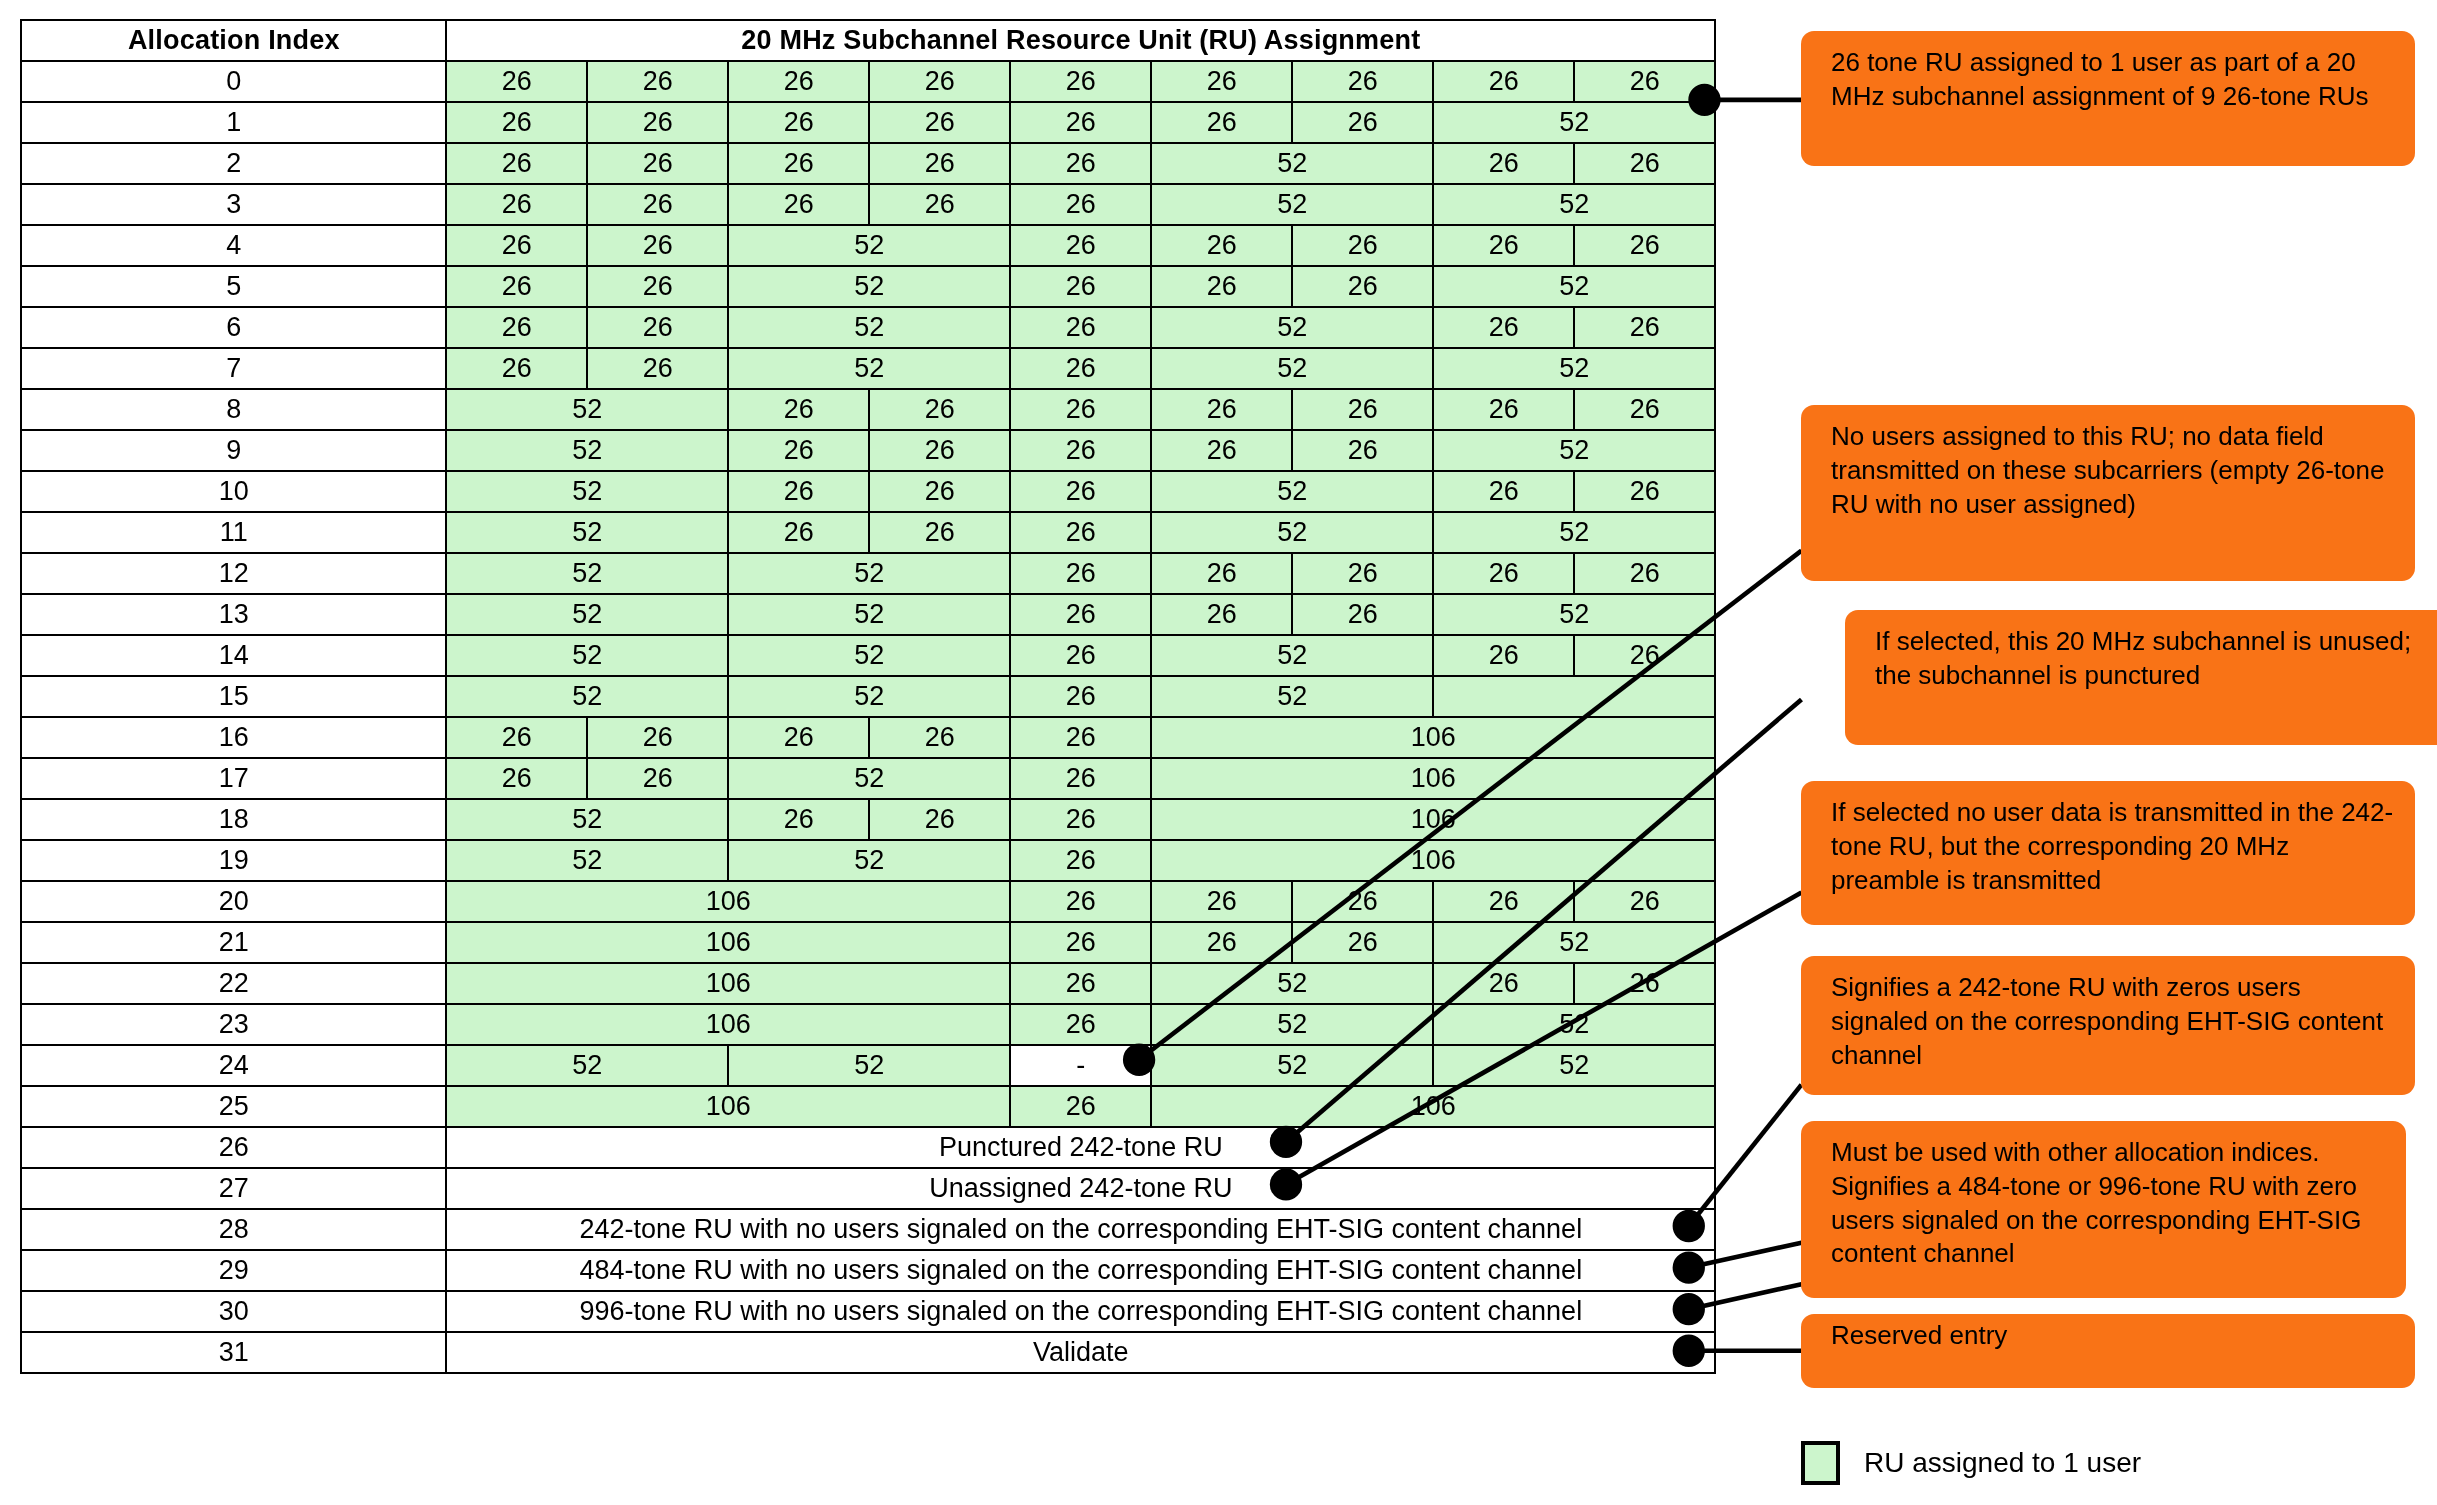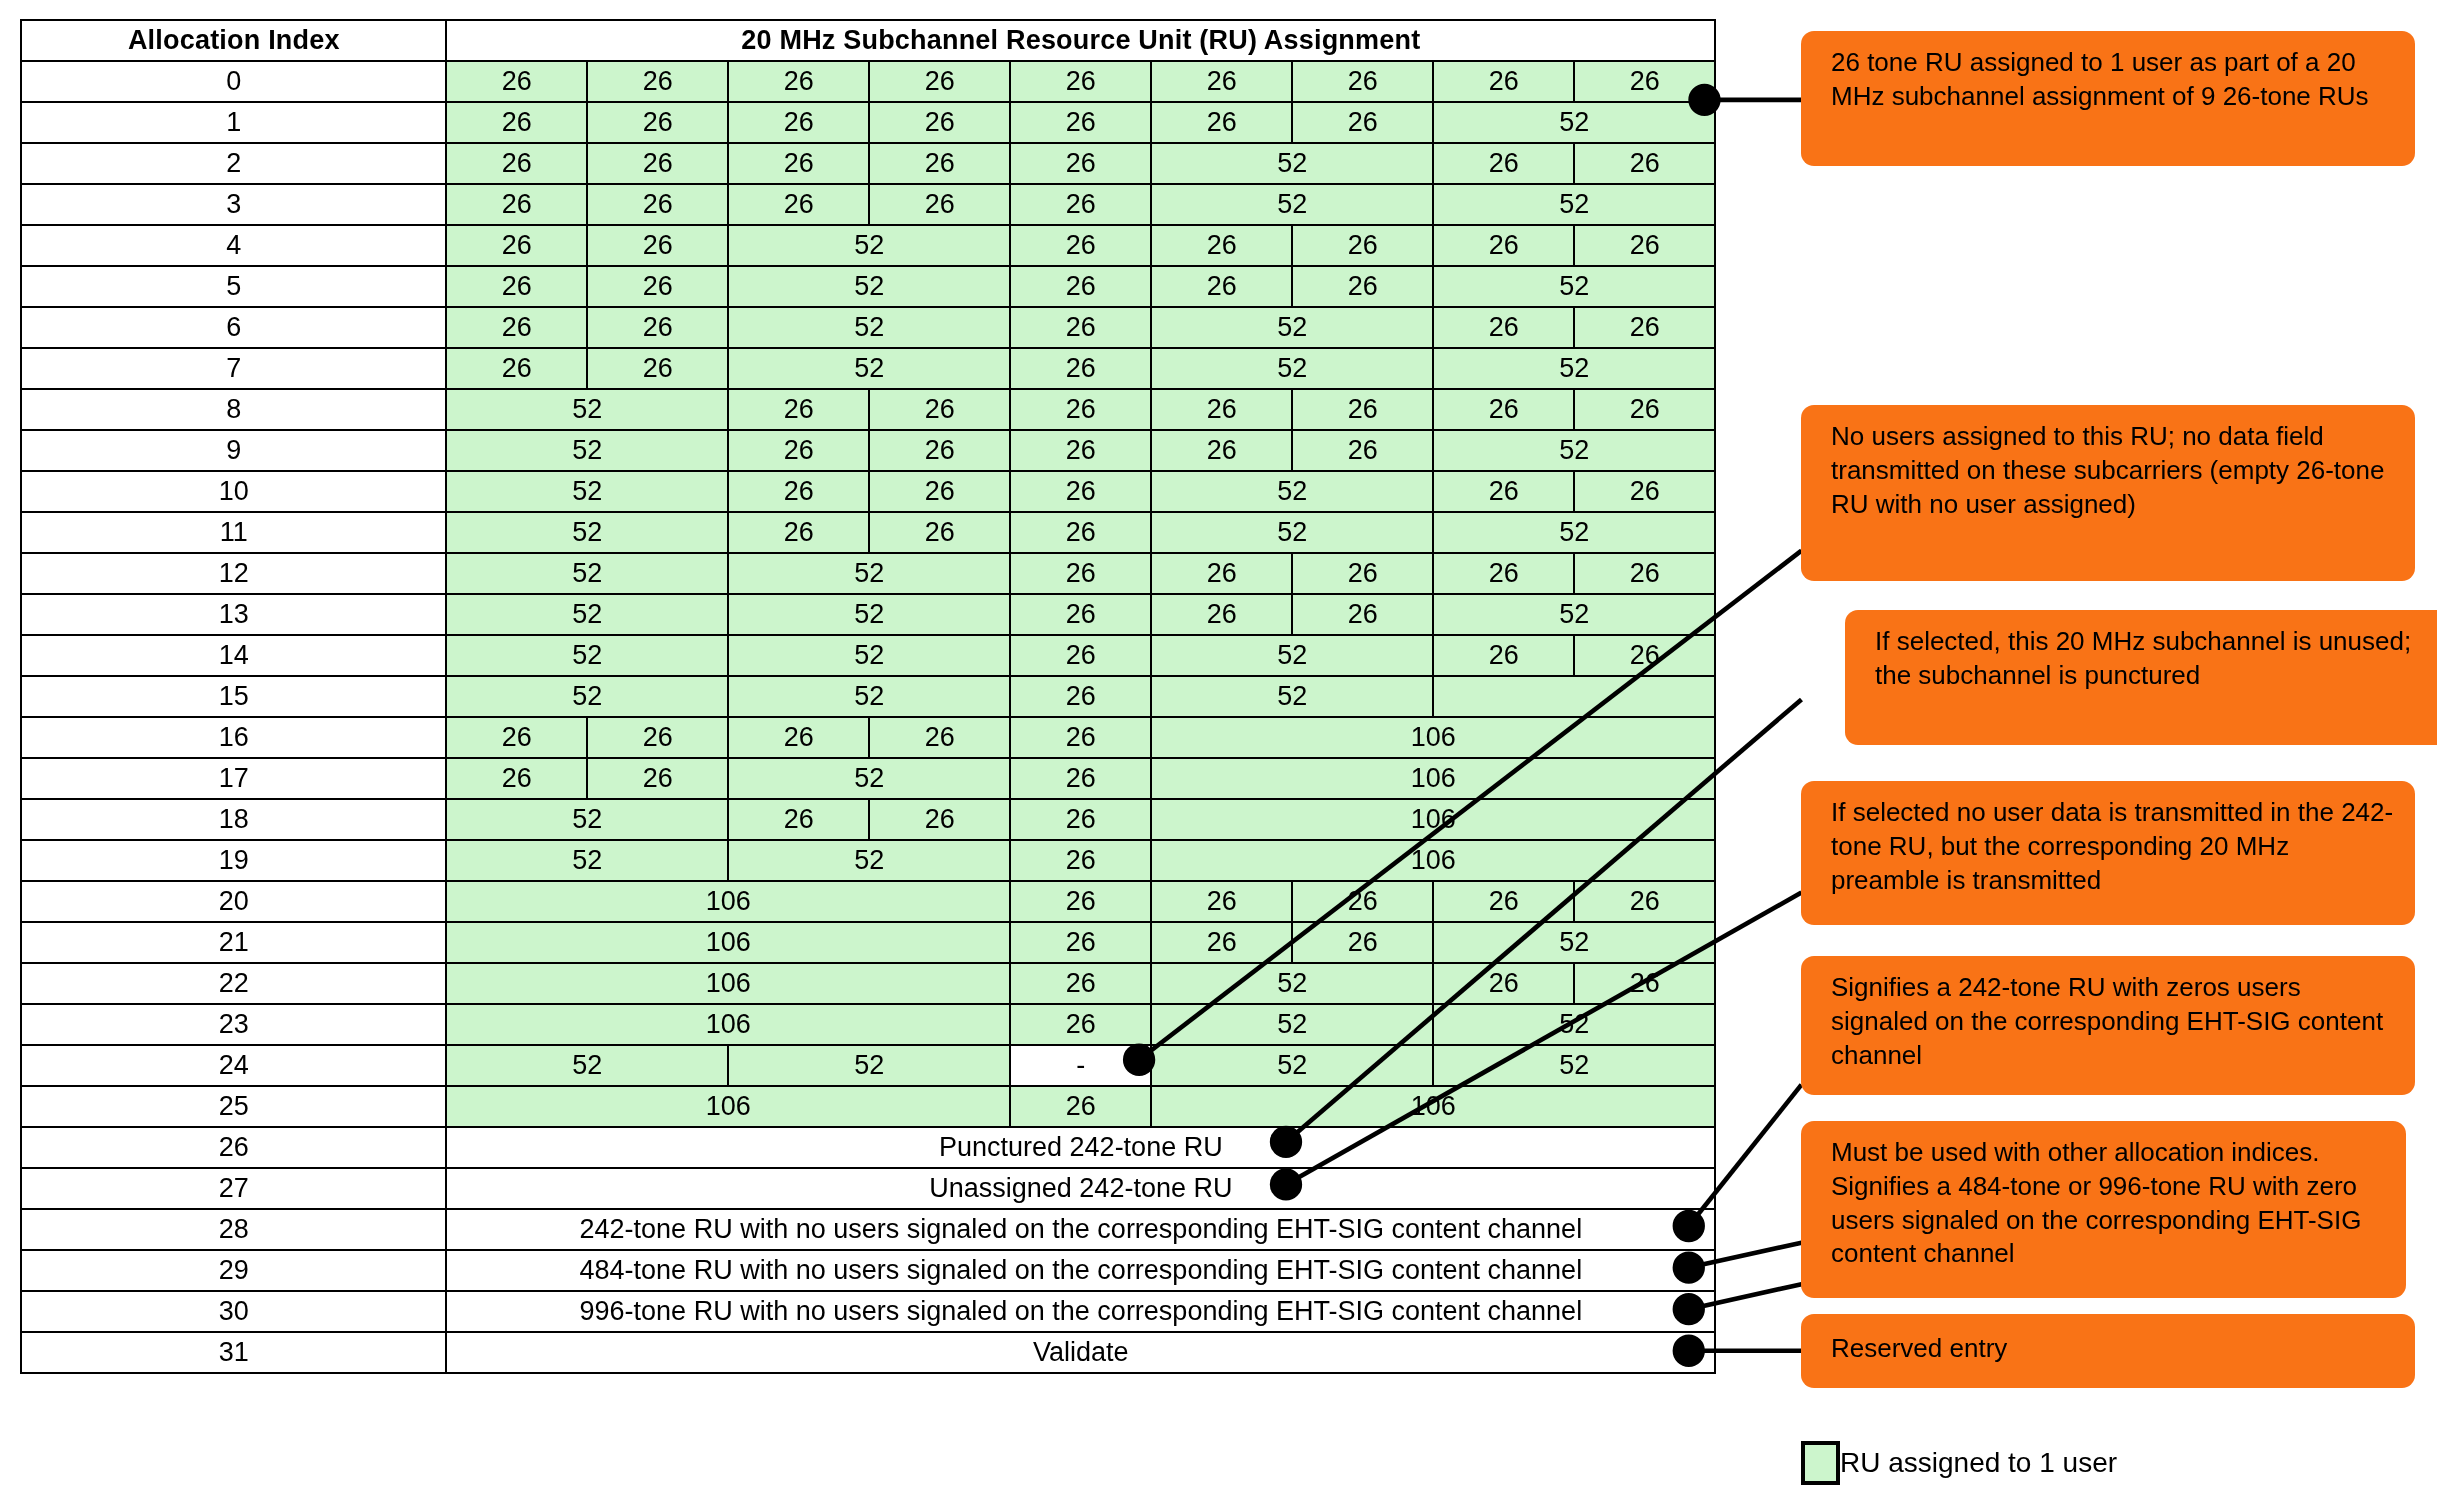--- a/index.html
+++ b/index.html
@@ -55,21 +55,21 @@
     color:#000;
     font-size:26px;
     line-height:1.30;
     padding:15px 20.3px 16.6px 30px;
     box-sizing:border-box;
   }
 
   
   #legend{
     position:absolute;left:1801px;top:1441px;
-    display:flex;align-items:center;
+    display:flex;align-items:center;gap:24px;
   }
   #legend .swatch{
     width:39px;height:44px;background:#ccf5cc;border:4.6px solid #000;box-sizing:border-box;
   }
   #legend .legend-label{font-size:28px;color:#000;}
 
   
   #leaders{position:absolute;left:0;top:0;width:2438px;height:1506px;pointer-events:none;}
 </style>
 </head>
@@ -394,19 +394,19 @@
 <div class="callout" style="left:1801px;top:405px;width:614px;height:176px;">No users assigned to this RU; no data field transmitted on these subcarriers (empty 26-tone RU with no user assigned)</div>
 
 <div class="callout" style="left:1801px;top:610px;width:614px;height:135px;margin-left:44px;">If selected, this 20 MHz subchannel is unused; the subchannel is punctured</div>
 
 <div class="callout" style="left:1801px;top:781px;width:614px;height:144px;">If selected no user data is transmitted in the 242-tone RU, but the corresponding 20 MHz preamble is transmitted</div>
 
 <div class="callout" style="left:1801px;top:956px;width:614px;height:139px;">Signifies a 242-tone RU with zeros users signaled on the corresponding EHT-SIG content channel</div>
 
 <div class="callout" style="left:1801px;top:1121px;width:605px;height:177px;">Must be used with other allocation indices. Signifies a 484-tone or 996-tone RU with zero users signaled on the corresponding EHT-SIG content channel</div>
 
-<div class="callout" style="left:1801px;top:1314px;width:614px;height:74px;padding-top:18px;">Reserved entry</div>
+<div class="callout" style="left:1801px;top:1314px;width:614px;height:74px;padding-top:5px;">Reserved entry</div>
 
 <div id="legend">
   <div class="swatch"></div>
   <div class="legend-label">RU assigned to 1 user</div>
 </div>
 
 
 </body></html>

